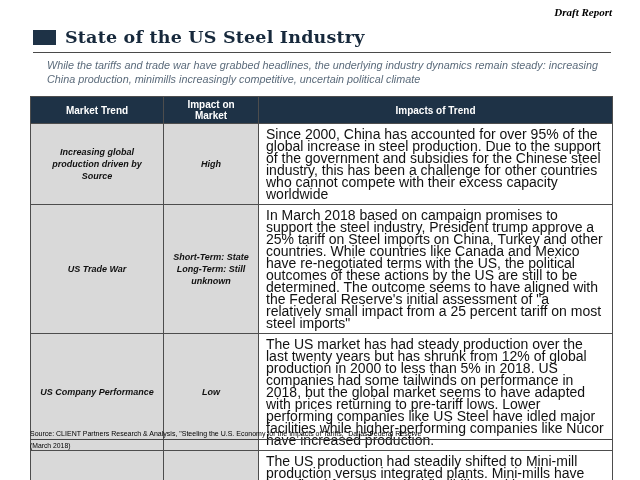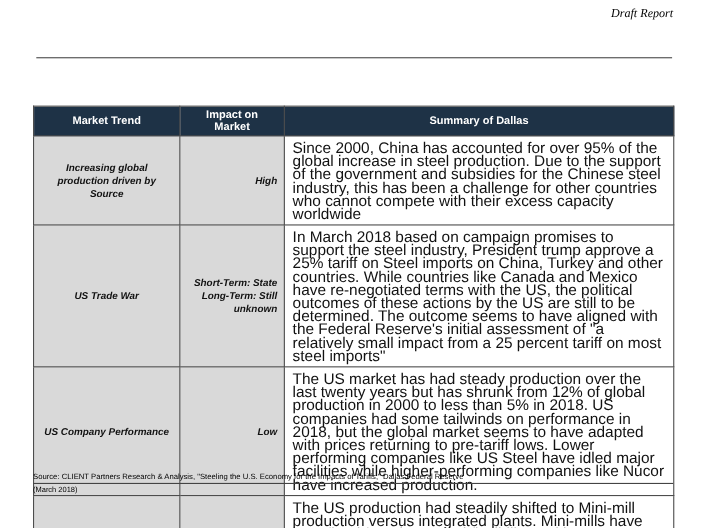--- a/index.html
+++ b/index.html
@@ -2,21 +2,21 @@
 <html><head>
 <meta charset="utf-8">
 <style>
   html,body{margin:0;padding:0;background:#fff;}
   .slide{
     position:relative;width:640px;height:480px;background:#ffffff;
     font-family:"Liberation Sans",sans-serif;color:#111;overflow:hidden;
   }
   .draft{
     position:absolute;top:6px;right:28px;
-    font-family:"Liberation Serif",serif;font-style:italic;font-weight:normal;
+    font-family:"Liberation Serif",serif;font-style:italic;font-weight:bold;
     font-size:11px;color:#000;
   }
   .title-row{position:absolute;top:27px;left:33px;display:flex;align-items:center;gap:9px;}
   .title-square{width:23px;height:15px;background:#1e3246;flex:0 0 auto;}
   .page-title{
     margin:0;font-family:"DejaVu Serif",serif;font-weight:bold;
     font-size:17.5px;color:#17293c;letter-spacing:.2px;white-space:nowrap;
   }
   .title-rule{position:absolute;top:52px;left:33px;width:578px;height:1px;background:#4a4a4a;}
   .subtitle{
@@ -29,51 +29,56 @@
   }
   .trends th,.trends td{border:1px solid #4d4d4d;}
   .trends th{
     background:#1e3246;color:#ffffff;font-size:10px;font-weight:bold;
     height:20px;padding:2px 12px;text-align:center;vertical-align:middle;
   }
   td.trend,td.impact{
     background:#d9d9d9;font-size:9px;font-weight:bold;font-style:italic;
     text-align:center;vertical-align:middle;padding:4px 6px;color:#111;line-height:12px;
   }
-  td.impact{white-space:pre-line;text-align:right;}
+  td.impact{white-space:pre-line;}
   td.summary{
     background:#ffffff;font-size:14px;line-height:12px;
     padding:4px 7px;vertical-align:middle;color:#111;text-align:left;
   }
   .footer{position:absolute;left:30px;top:430px;width:582px;}
   .source{font-size:7px;color:#000;margin:0 0 2px 0;}
   .footer-line{height:1px;background:#444;margin:1px 0 2px 0;}
   .date{font-size:6.8px;color:#000;}
 </style>
 </head>
 <body>
 
 <div class="slide">
 
   <div class="draft">Draft Report</div>
 
+  <div class="title-row">
+    <span class="title-square"></span>
+    <h1 class="page-title">State of the US Steel Industry</h1>
+  </div>
   <div class="title-rule"></div>
 
+  <p class="subtitle">While the tariffs and trade war have grabbed headlines, the underlying industry dynamics remain steady: increasing China production, minimills increasingly competitive, uncertain political climate</p>
 
   <table class="trends">
     <colgroup>
       <col style="width:133px">
       <col style="width:95px">
       <col style="width:354px">
     </colgroup>
     <thead>
       <tr>
         <th>Market Trend</th>
         <th>Impact on Market</th>
-        <th>Summary of Dallas</th>
+        <th>Impacts of Trend</th>
       </tr>
     </thead>
     <tbody>
       <tr>
         <td class="trend">Increasing global production driven by Source</td>
         <td class="impact">High</td>
         <td class="summary">Since 2000, China has accounted for over 95% of the global increase in steel production.  Due to the support of the government and subsidies for the Chinese steel industry, this has been a challenge for other countries who cannot compete with their excess capacity worldwide</td>
       </tr>
       <tr>
         <td class="trend">US Trade War</td>

